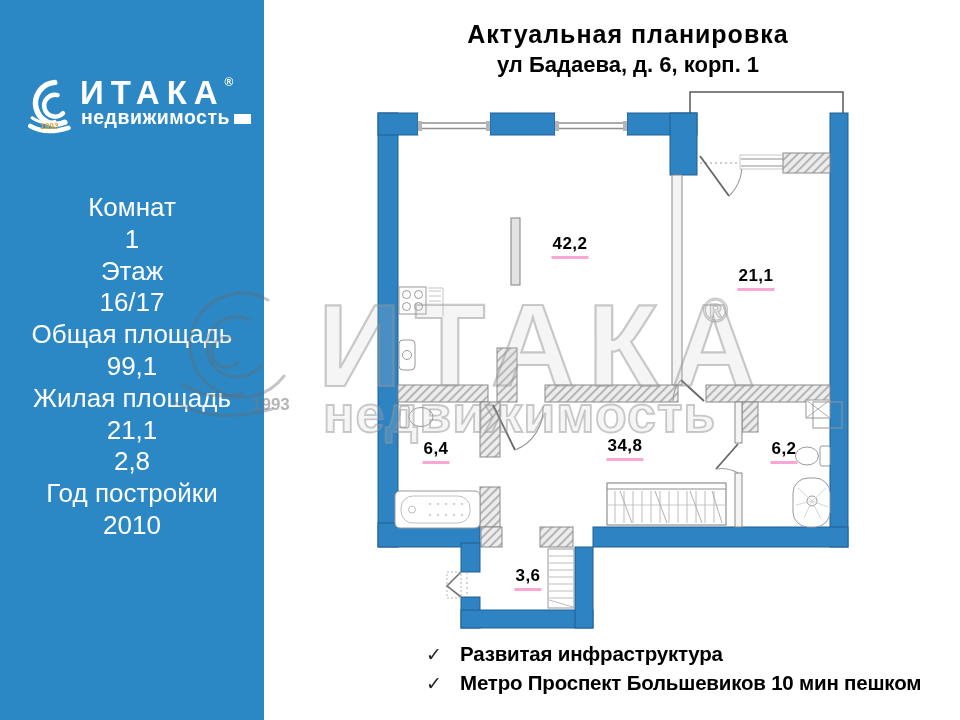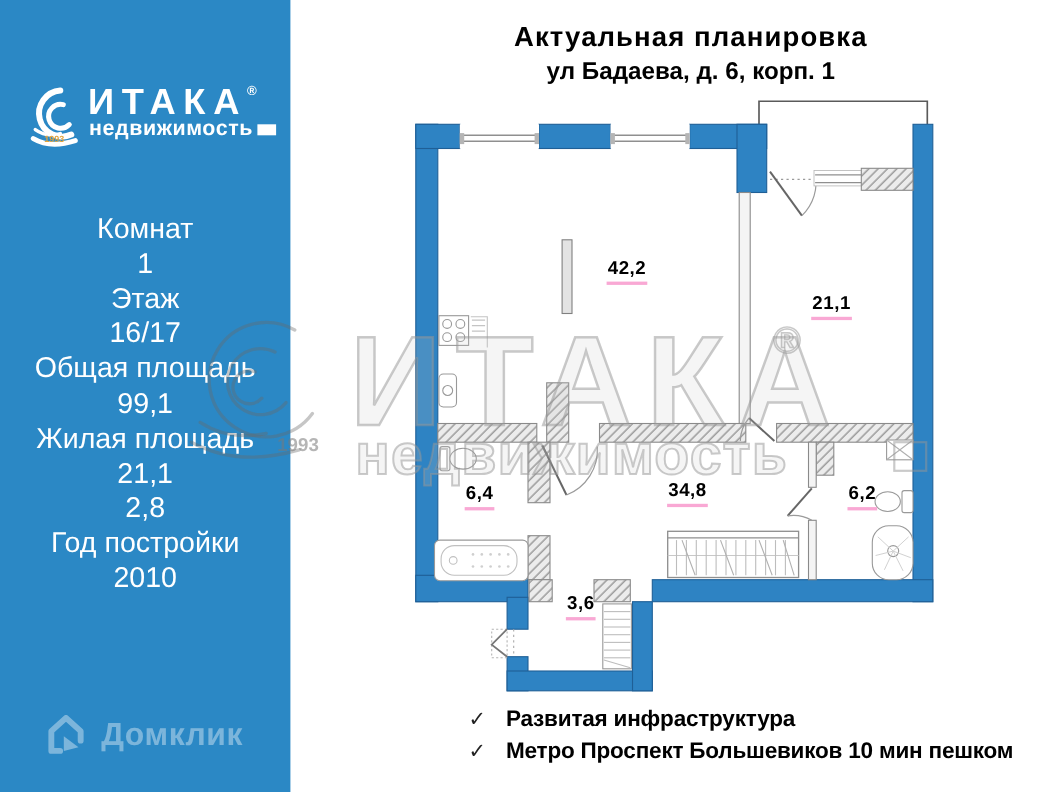--- a/index.html
+++ b/index.html
@@ -86,27 +86,20 @@
       <div>16/17</div>
       <div>Общая площадь</div>
       <div>99,1</div>
       <div>Жилая площадь</div>
       <div>21,1</div>
       <div>2,8</div>
       <div>Год постройки</div>
       <div>2010</div>
     </div>
 
-    <div class="domklik">
-      <svg class="domklik-icon" viewBox="0 0 60 56">
-        <path d="M22 50 H10 V23 L30 5 L50 23 V36" fill="none" stroke="#ffffff" stroke-width="8" stroke-linejoin="round" stroke-linecap="round"></path>
-        <path d="M27 50 L27 30 L47 45 Z" fill="#ffffff"></path>
-      </svg>
-      <span class="domklik-label">Домклик</span>
-    </div>
   </div>
 
   <div class="header">
     <div class="t1">Актуальная планировка</div>
     <div class="t2">ул Бадаева, д. 6, корп. 1</div>
   </div>
 
   <svg class="plan-svg" viewBox="0 0 960 720">
     <defs>
       <pattern id="hatch" patternUnits="userSpaceOnUse" width="6" height="6" patternTransform="rotate(45)">
@@ -273,21 +266,21 @@
       <path d="M461 572 L447 586 L461 597" fill="none" stroke="#777" stroke-width="1.6"></path>
       <line x1="467" y1="572" x2="467" y2="597" stroke="#aaa" stroke-width="1" stroke-dasharray="2,3"></line>
     </g>
   </svg>
 
   <div class="room-label" style="left:570px;top:234px;">42,2</div>
   <div class="room-label" style="left:756px;top:266px;">21,1</div>
   <div class="room-label" style="left:436px;top:439px;text-align:right;">6,4</div>
   <div class="room-label" style="left:625px;top:436px;">34,8</div>
   <div class="room-label" style="left:784px;top:439px;">6,2</div>
-  <div class="room-label" style="left:528px;top:539px;">3,6</div>
+  <div class="room-label" style="left:528px;top:566px;">3,6</div>
 
   <div class="wm">
     <svg class="wm-swirl" viewBox="0 0 142 160">
       <g fill="none" stroke="rgba(105,105,105,0.38)" stroke-width="3" stroke-linecap="round">
         <path d="M98 18 A52 52 0 1 0 114 94"></path>
         <path d="M80 38 A30 30 0 1 0 90 84"></path>
         <path d="M62 56 A15 15 0 1 0 68 80"></path>
         <path d="M4 120 Q46 143 102 127"></path>
         <path d="M12 102 Q38 119 72 112"></path>
       </g>

